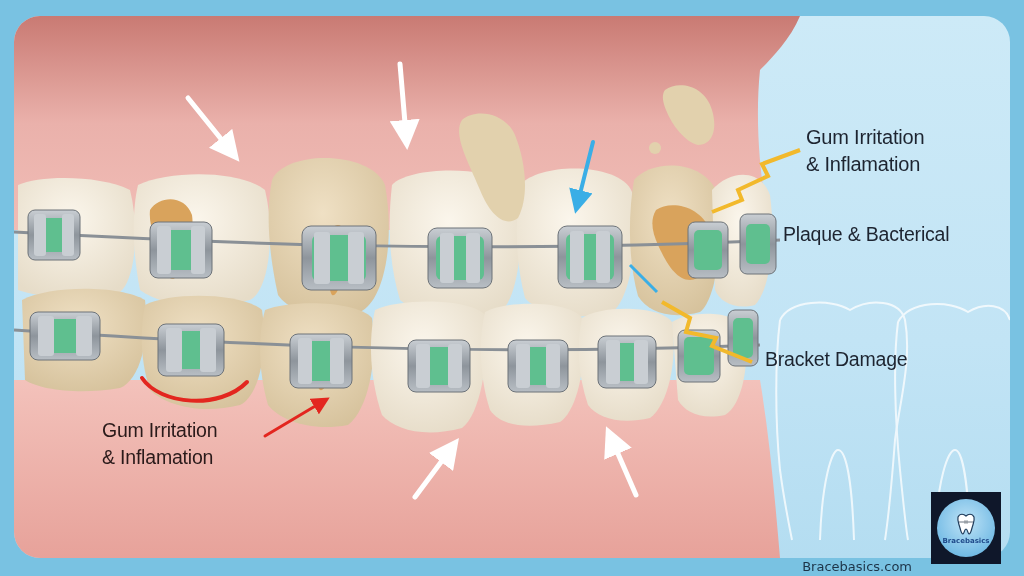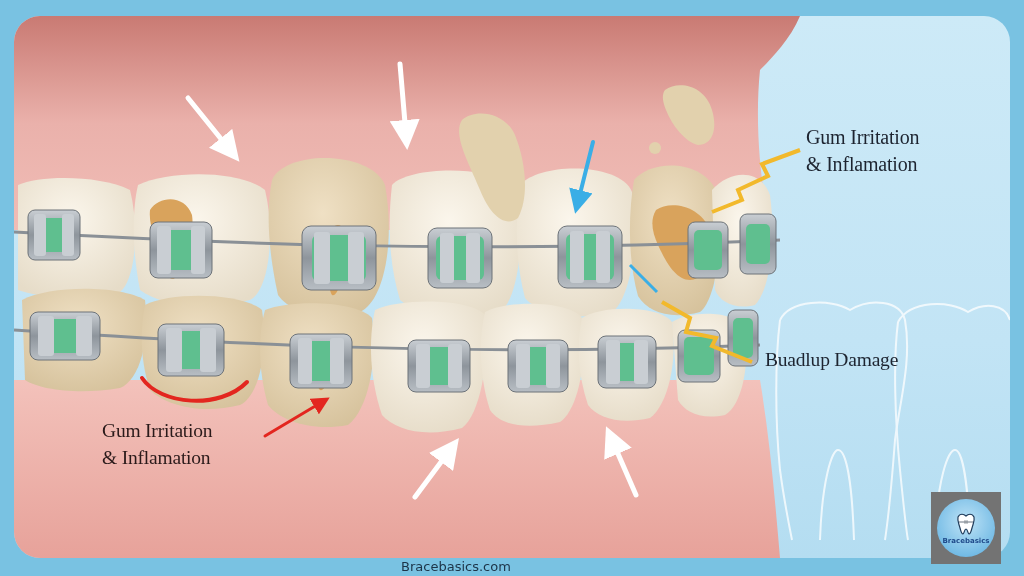--- a/index.html
+++ b/index.html
@@ -1,22 +1,22 @@
 <!DOCTYPE html>
 <html><head>
 <meta charset="utf-8">
 <style>
   html,body{margin:0;padding:0;}
   body{width:1024px;height:576px;overflow:hidden;background:#79c2e2;font-family:"DejaVu Sans","Liberation Sans",sans-serif;position:relative;}
   .frame{position:absolute;left:14px;top:16px;width:996px;height:542px;border-radius:26px;overflow:hidden;background:linear-gradient(180deg,#cdeaf7 0%,#c2e4f5 60%,#b4ddf1 100%);}
   .scene{position:absolute;left:0;top:0;width:996px;height:542px;}
-  .label{position:absolute;color:#1d2430;font-size:19.5px;line-height:27px;font-family:Liberation Serif, serif;letter-spacing:-0.2px;}
+  .label{position:absolute;color:#1d2430;font-size:19.5px;line-height:27px;font-family:Liberation Sans, sans-serif;letter-spacing:-0.2px;}
   .label span{display:block;white-space:nowrap;}
-  .footer{position:absolute;left:0;top:558px;width:912px;text-align:center;font-size:13px;color:#1d3448;line-height:18px;border-radius:8px;}
-  .logo-box{position:absolute;left:931px;top:492px;width:70px;height:72px;background:#737373;display:flex;align-items:center;justify-content:center;}
+  .footer{position:absolute;left:0;top:558px;width:912px;text-align:right;font-size:13px;color:#1d3448;line-height:18px;border-radius:8px;}
+  .logo-box{position:absolute;left:931px;top:492px;width:70px;height:72px;background:#0f172a;display:flex;align-items:center;justify-content:center;}
   .logo-circle{width:58px;height:58px;border-radius:50%;background:radial-gradient(circle at 50% 40%,#bfe3f6 0%,#77bde6 70%,#5aa9dc 100%);position:relative;display:flex;flex-direction:column;align-items:center;justify-content:center;}
   .logo-text{font-size:7px;font-weight:bold;color:#1f4a8a;margin-top:1px;font-family:"DejaVu Sans",sans-serif;}
 </style>
 </head>
 <body>
 
 <div class="frame">
   <svg class="scene" viewBox="14 16 996 542" width="996" height="542">
     <defs>
       <linearGradient id="gumTop" x1="0" y1="0" x2="0" y2="1">
@@ -201,23 +201,24 @@
     <polyline points="712,212 742,200 738,190 768,176 762,164 800,150" fill="none" stroke="#f2b92c" stroke-width="4" stroke-linejoin="miter"></polyline>
     <polyline points="662,302 690,318 686,332 716,338 712,346 752,362" fill="none" stroke="#f2b92c" stroke-width="4" stroke-linejoin="miter"></polyline>
   </svg>
 </div>
 
 <div class="label" style="left:806px;top:124px;font-size:20px;">
   <span>Gum Irritation</span>
   <span>&amp; Inflamation</span>
 </div>
 <div class="label" style="left:783px;top:221px;">
+  <span>Plaque &amp; Bacterical</span>
 </div>
 <div class="label" style="left:765px;top:346px;">
-  <span>Buadlup Damage</span>
+  <span>Bracket Damage</span>
 </div>
 <div class="label" style="left:102px;top:417px;color:#2a1a1a;">
   <span>Gum Irritation</span>
   <span>&amp; Inflamation</span>
 </div>
 
 <div class="logo-box">
   <div class="logo-circle">
     <svg width="24" height="24" viewBox="0 0 24 24">
       <path d="M4,5 C6,1 10,2 12,4 C14,2 18,1 20,5 C21,9 19,12 18,16 C17,20 16,22 15,22 C14,22 13.5,17 12,17 C10.5,17 10,22 9,22 C8,22 7,20 6,16 C5,12 3,9 4,5 Z" fill="#ffffff" stroke="#1f3b5a" stroke-width="1.2"></path>

